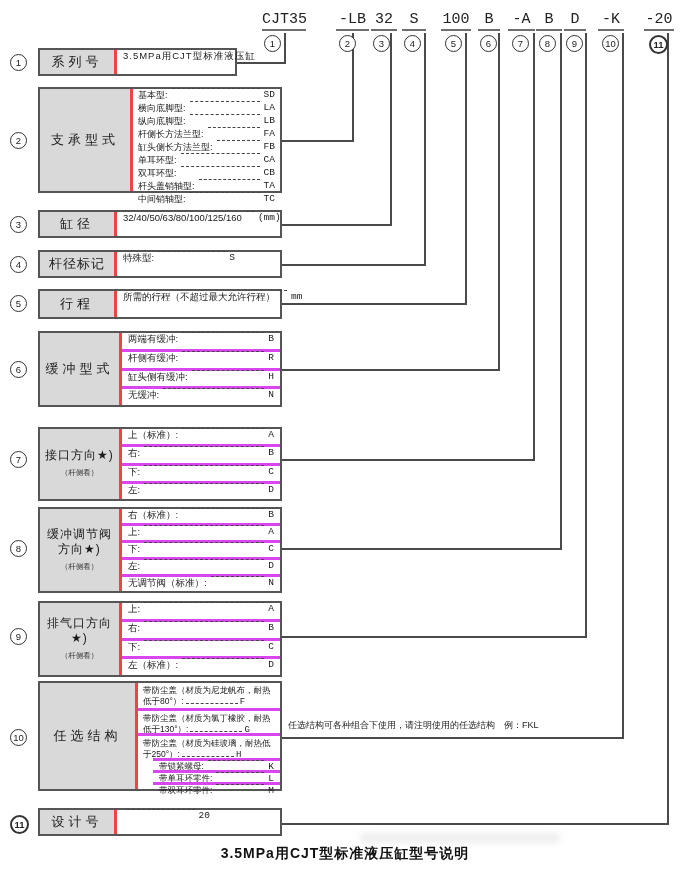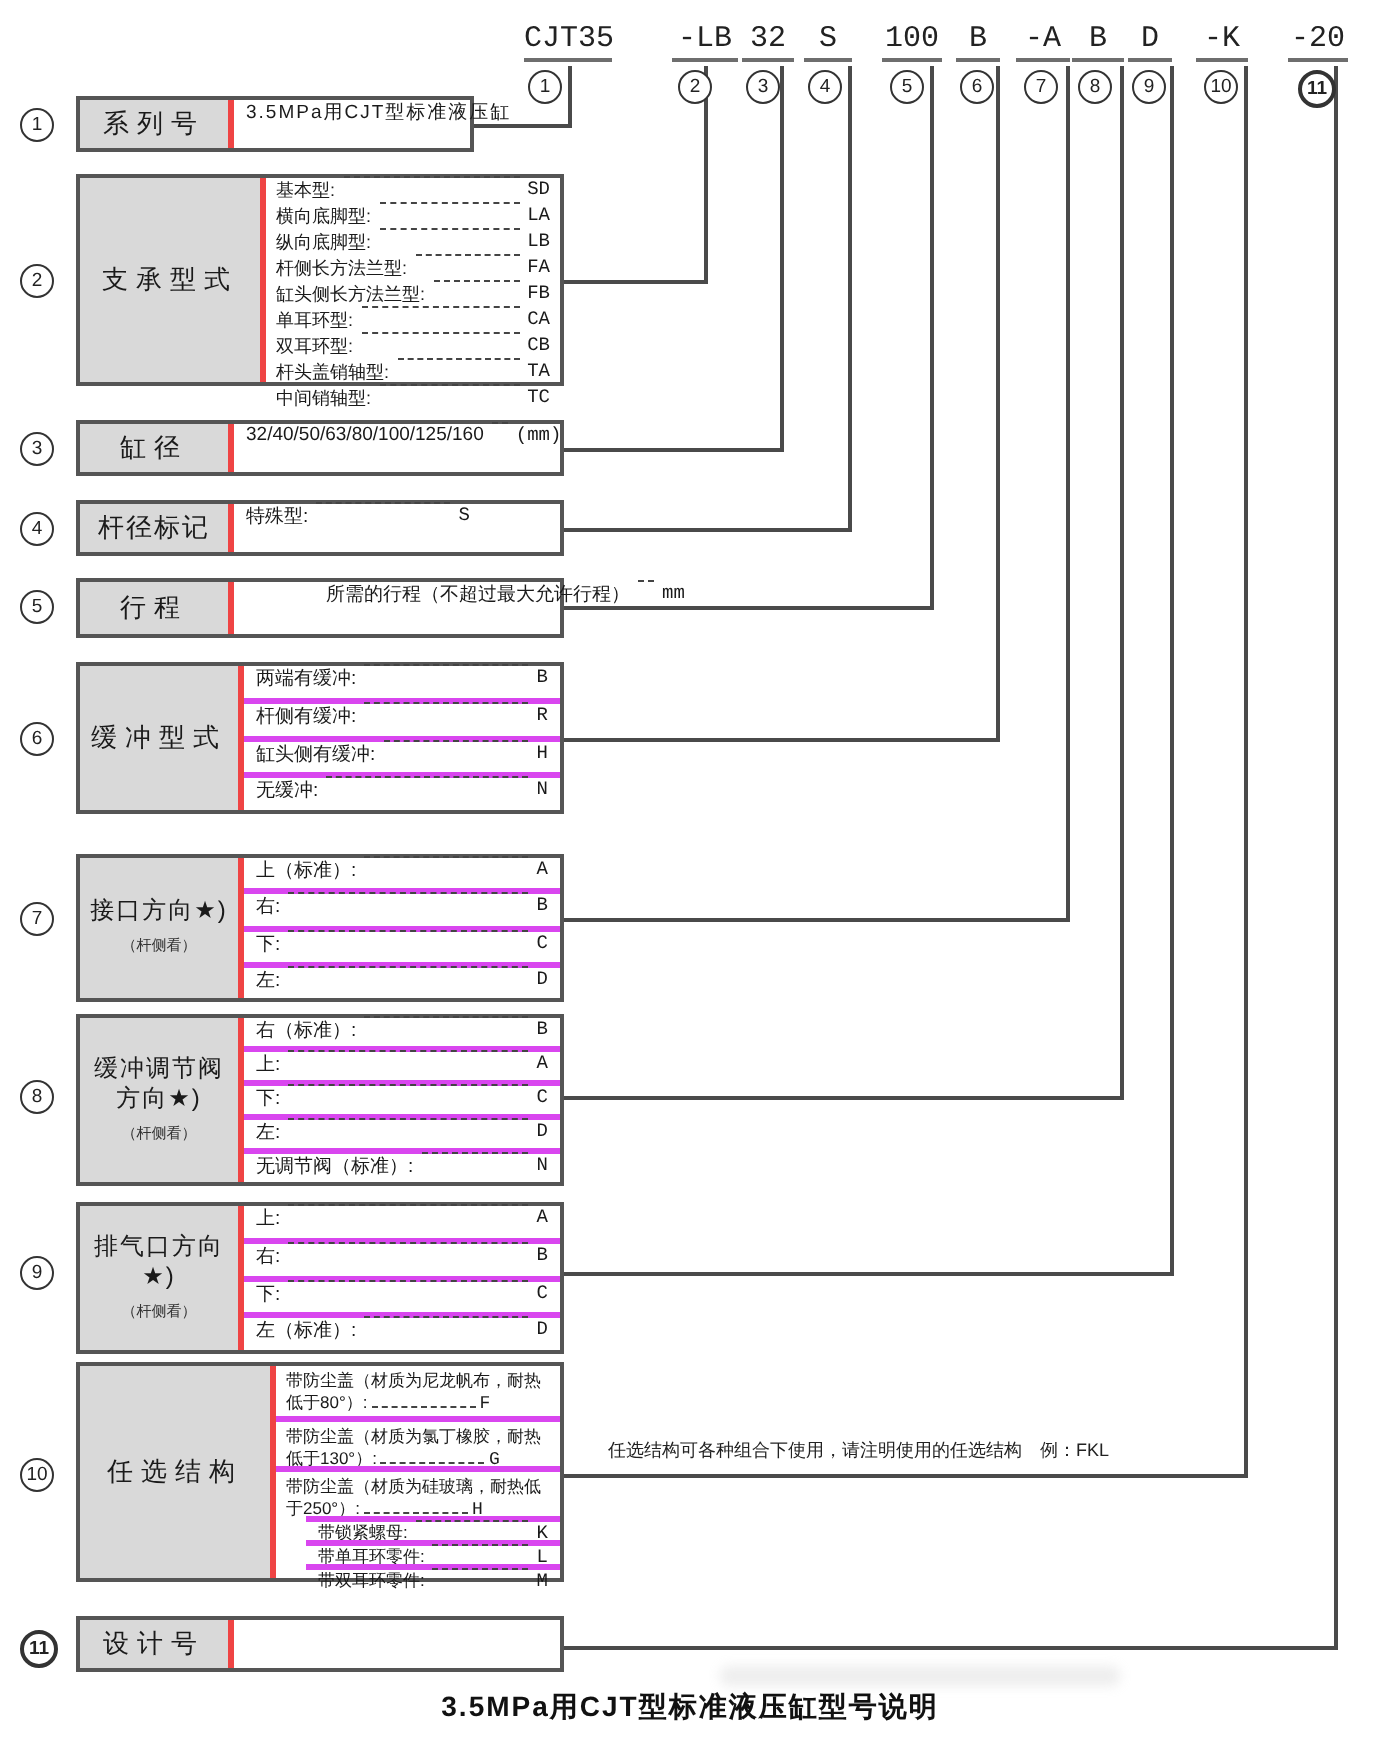--- a/index.html
+++ b/index.html
@@ -26,30 +26,30 @@
   .label .sub{display:block;font-size:7.5px;letter-spacing:0;margin-top:2px;color:#333;}
   .desc{flex:1;display:flex;flex-direction:column;min-width:0;}
   .item{flex:1;display:flex;align-items:flex-start;padding:0 6px;font-size:9.5px;min-width:0;
         box-sizing:border-box;}
   .item .t{white-space:nowrap;}
   .item .leader{flex:1;border-bottom:1px dashed #444;height:1px;margin:0 4px;
                 transform:translateY(-2px);min-width:8px;}
   .item .c{white-space:nowrap;font-family:"Liberation Mono","DejaVu Sans Mono",monospace;font-size:9.5px;}
   .bordered .item + .item{border-top:3px solid #d946ef;}
   .lines9 .item{font-size:9px;padding:0 5px;}
-  .pr45{padding-right:45px;} .pr25{padding-right:25px;margin-left:40px;} .pr70{padding-right:70px;}
+  .pr45{padding-right:45px;} .pr25{padding-right:25px;} .pr70{padding-right:70px;}
   
   .tall{display:block;line-height:11px;padding:2px 5px;font-size:8.5px;}
   .tall .t{display:inline;white-space:normal;}
   .tall .leader{display:inline-block;width:52px;height:3px;border-bottom:1px dashed #444;
                 margin:0 2px;transform:none;}
   .tall .c{display:inline;font-family:"Liberation Mono","DejaVu Sans Mono",monospace;font-size:9px;}
   .short{flex:none;height:12px;margin-left:15px;}
   .tallbox{flex:none;height:25px;box-sizing:border-box;}
-  .note{position:absolute;left:304px;top:719px;width:340px;font-size:9px;color:#222;z-index:2;}
+  .note{position:absolute;left:288px;top:719px;width:340px;font-size:9px;color:#222;z-index:2;}
   .caption{position:absolute;left:0;top:845px;width:100%;text-align:center;font-weight:bold;
            font-size:14px;letter-spacing:1px;color:#111;}
   .watermark{position:absolute;left:360px;top:833px;width:200px;height:10px;
              background:#bbb;opacity:.25;filter:blur(3px);border-radius:4px;}
 </style>
 </head>
 <body>
 
 <div id="stage">
 
@@ -403,20 +403,26 @@
           <span class="leader"></span>
           <span class="c">M</span>
         </div>
     </div>
   </div>
 
   <div class="row" style="top:808px;height:28px;width:244px">
     <div class="label" style="width:77px">
         <span class="main">设计号</span>
       </div>
+    <div class="desc">
+      <div class="item pr70">
+          <span class="leader"></span>
+          <span class="c">20</span>
+        </div>
+    </div>
   </div>
 
   <div class="note">任选结构可各种组合下使用，请注明使用的任选结构　例：FKL</div>
 
   <div class="watermark"></div>
 
   <div class="caption">3.5MPa用CJT型标准液压缸型号说明</div>
 
 </div>
 

